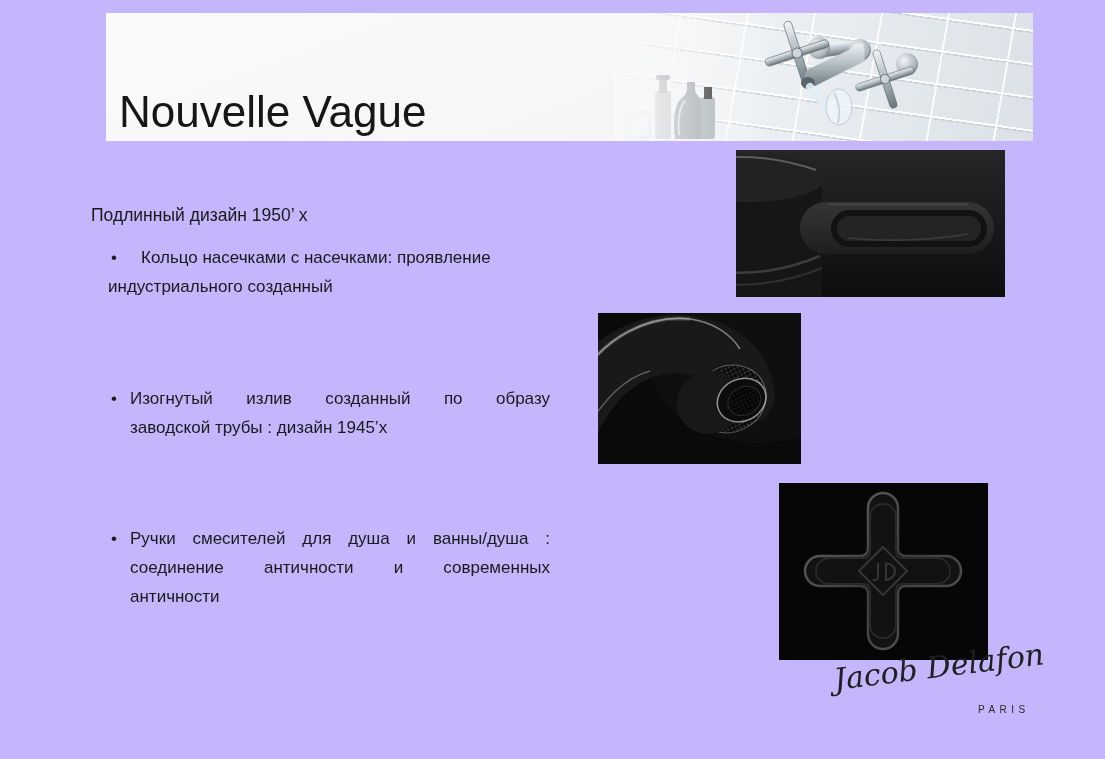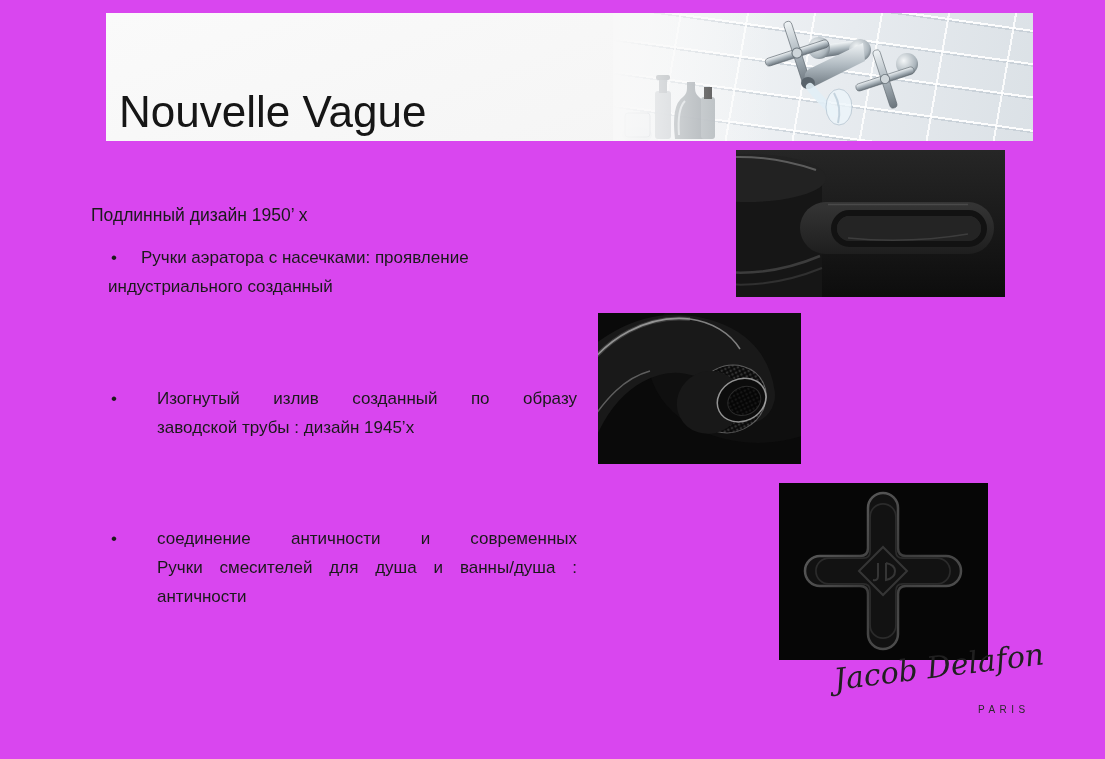--- a/index.html
+++ b/index.html
@@ -1,16 +1,16 @@
 <!DOCTYPE html>
 <html><head>
 <meta charset="utf-8">
 <style>
   html,body{margin:0;padding:0;background:#ffffff;}
-  .slide{position:relative;width:1105px;height:759px;background:#d946ef;
+  .slide{position:relative;width:1105px;height:759px;background:#c4b5fd;
          font-family:"Liberation Sans",sans-serif;color:#1a1a1a;overflow:hidden;}
 
   
   .banner{position:absolute;left:106px;top:13px;width:927px;height:128px;
           background:linear-gradient(160deg,#fafafa 0%,#f5f5f5 70%,#fbfbfb 100%);}
   .banner-title{position:absolute;left:13px;top:46px;font-size:44px;line-height:1.1;
                 font-weight:400;color:#161616;white-space:nowrap;}
   .banner-photo{position:absolute;right:0;top:0;width:420px;height:128px;overflow:hidden;
       background:
         repeating-linear-gradient(100deg, rgba(255,255,255,.85) 0 2px, rgba(255,255,255,0) 2px 66px),
@@ -18,21 +18,21 @@
         linear-gradient(100deg,#f7f9fa 0%,#e7ebef 55%,#dbe1e6 100%);}
   .banner-photo .fade{position:absolute;inset:0;
       background:linear-gradient(to right,#f8f8f8 0%,rgba(248,248,248,0) 38%);}
   .banner-photo svg{position:absolute;inset:0;}
 
   
   .section-heading{position:absolute;left:91px;top:190px;font-size:17.5px;font-weight:400;}
   .bullet{position:absolute;left:108px;width:453px;font-size:17px;line-height:29px;color:#1a1a1a;}
   .bullet .mk-inline{display:inline-block;width:33px;padding-left:3px;box-sizing:border-box;}
   .bullet .mk-abs{position:absolute;left:3px;top:0;}
-  .bullet .text{margin-left:49px;width:420px;}
+  .bullet .text{margin-left:22px;width:420px;}
   .line.j{text-align:justify;text-align-last:justify;}
   .b1{top:243px;}
   .b2{top:384px;}
   .b3{top:524px;}
 
   
   .fig{position:absolute;overflow:hidden;}
   .fig svg{display:block;width:100%;height:100%;}
   #fig-lever{left:736px;top:150px;width:269px;height:147px;}
   #fig-spout{left:598px;top:313px;width:203px;height:151px;}
@@ -115,37 +115,37 @@
         </g>
       </svg>
       <div class="fade"></div>
     </div>
   </header>
 
   <main>
     <h2 class="section-heading">Подлинный дизайн 1950’ х</h2>
 
     <div class="bullet b1">
-      <div class="line"><span class="mk-inline">•</span><span>Ручки аэратора с насечками: проявление</span></div>
+      <div class="line"><span class="mk-inline">•</span><span>Кольцо насечками с насечками: проявление</span></div>
       <div class="line">индустриального созданный</div>
     </div>
 
     <div class="bullet b2">
       <span class="mk-abs">•</span>
       <div class="text">
         <div class="line j">Изогнутый излив созданный по образу</div>
         <div class="line">заводской трубы : дизайн 1945’х</div>
       </div>
     </div>
 
     <div class="bullet b3">
       <span class="mk-abs">•</span>
       <div class="text">
+        <div class="line j">Ручки смесителей для душа и ванны/душа :</div>
         <div class="line j">соединение античности и современных</div>
-        <div class="line j">Ручки смесителей для душа и ванны/душа :</div>
         <div class="line">античности</div>
       </div>
     </div>
   </main>
 
   <figure class="fig" id="fig-lever" style="margin:0;">
     <svg viewBox="0 0 269 147">
       <defs>
         <linearGradient id="bg1" x1="0" y1="0" x2="0" y2="1">
           <stop offset="0" stop-color="#262626"></stop>

